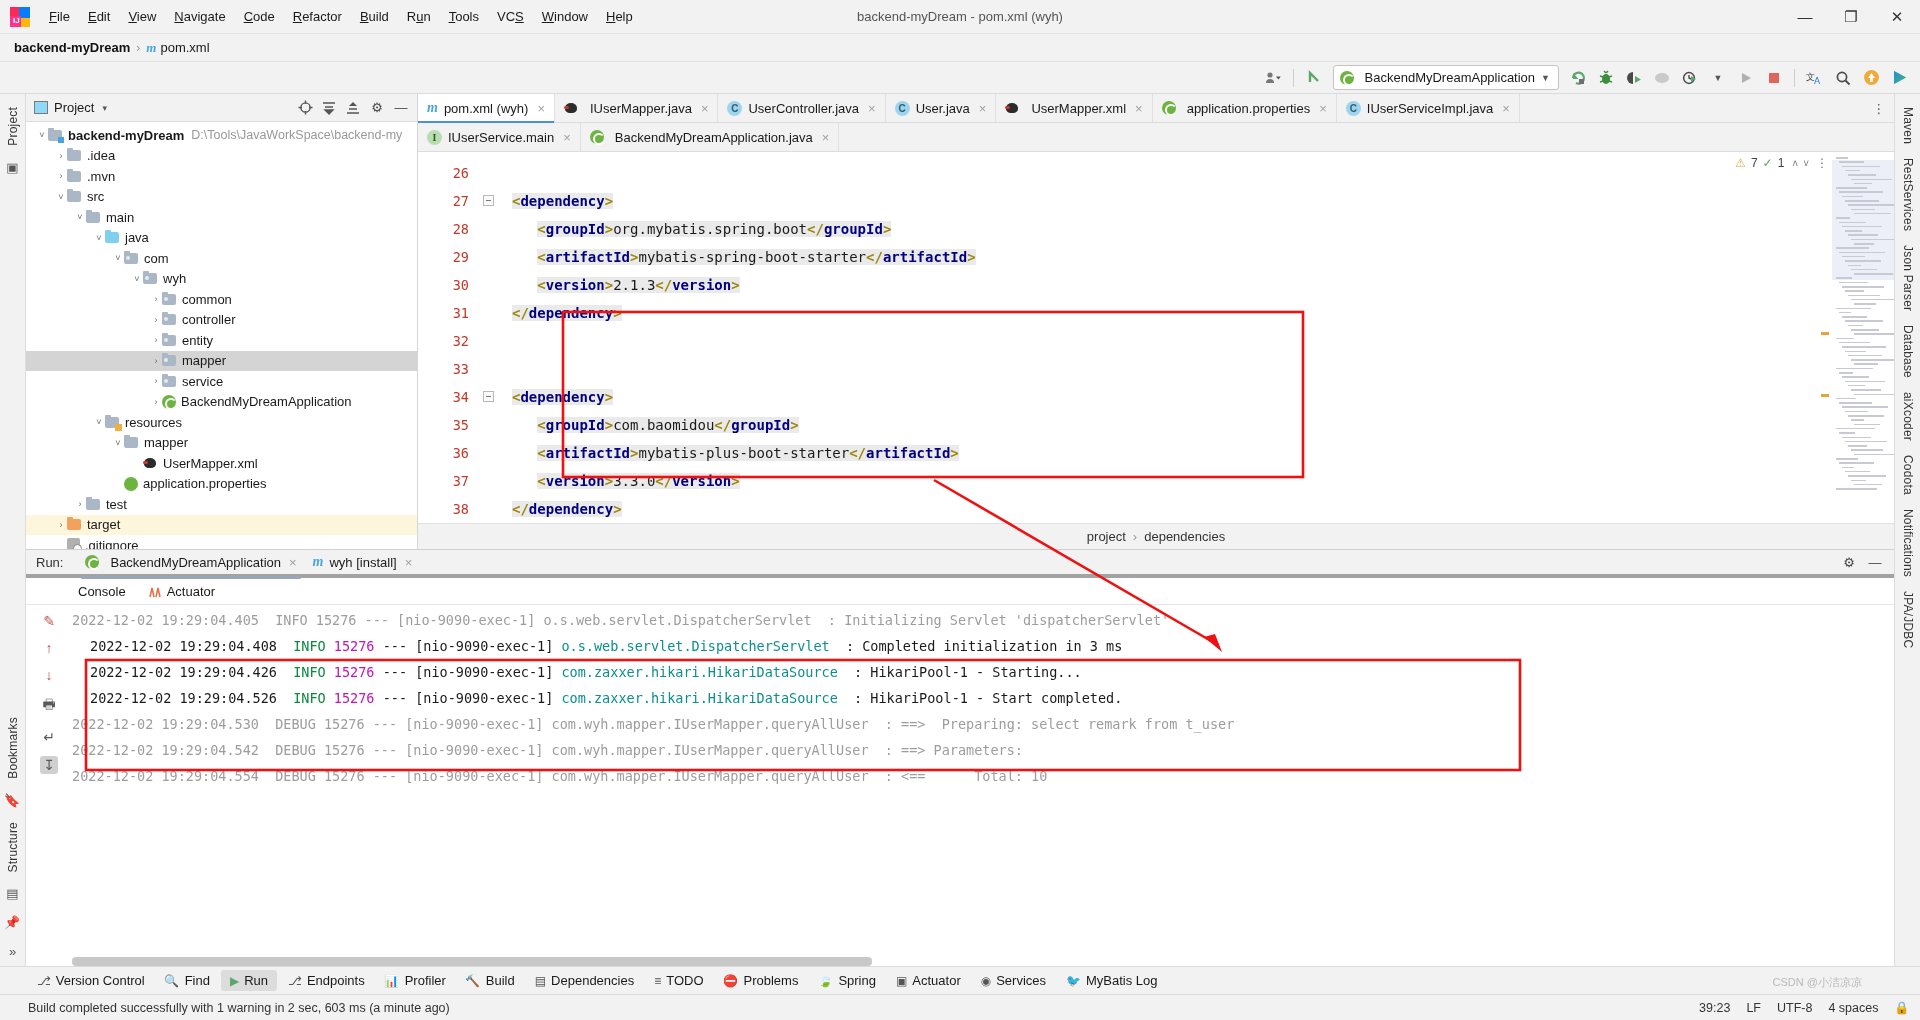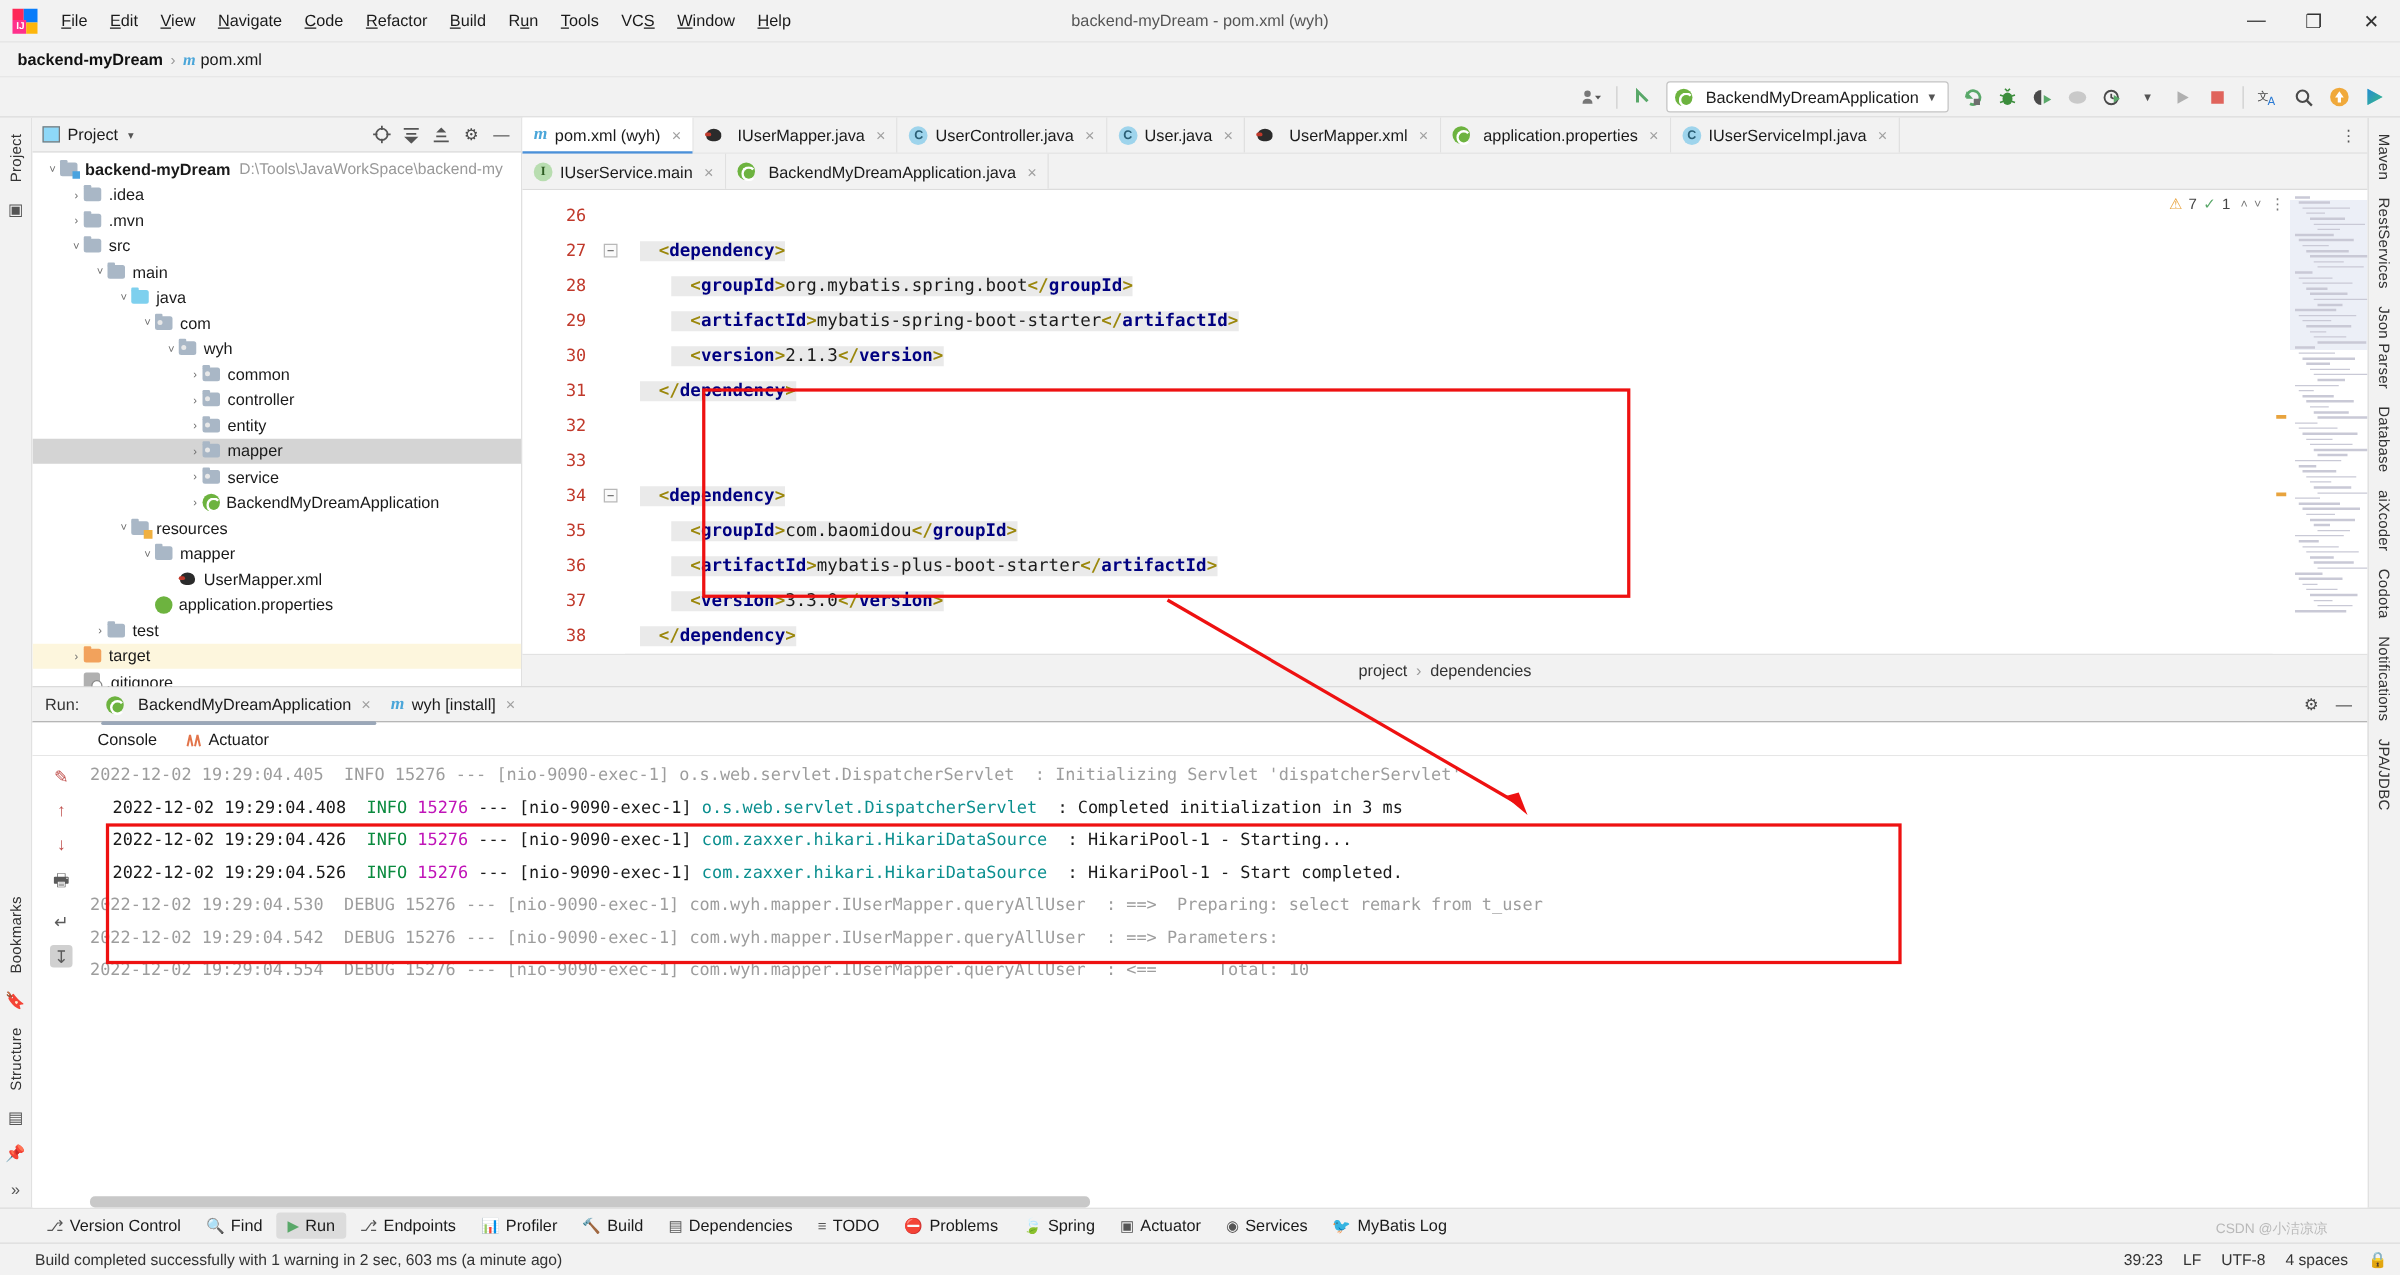--- a/index.html
+++ b/index.html
@@ -134,21 +134,21 @@
   .gutter .gl { height:28px; line-height:28px; }
   .foldcol { width:22px; flex:0 0 22px; background:#fff; padding-top:7px; position:relative;}
   .foldmark{ position:absolute; left:5px; width:11px; height:11px; border:1px solid #b8b8b8; background:#fafafa; }
   .foldmark:after{content:"";position:absolute;left:2px;top:4px;width:5px;height:1px;background:#777;}
   .codecol { flex:1 1 auto; position:relative; font-family:"DejaVu Sans Mono", monospace; font-size:14px; padding-top:7px; overflow:hidden;}
   .cl { height:28px; line-height:28px; white-space:pre; padding-left:12px;}
   .tg { color:#000080; font-weight:bold; }
   .br { color:#9b870c; font-weight:bold; }
   .txt { color:#1a1a1a; }
   .cmt { color:#1672e4; font-style:italic; }
-  .hlbg { background:#eaeaea;padding-left:15px; }
+  .hlbg { background:#eaeaea; }
   .breadcrumbbar {
     height:26px; flex:0 0 26px; background:#f2f2f2; display:flex; align-items:center;
     justify-content:center; font-size:13px; color:#333; border-top:1px solid #e2e2e2; gap:7px;
   }
   .breadcrumbbar .sep{color:#9a9a9a;}
 
   
   .minimap { width:62px; flex:0 0 62px; background:#fff; position:relative; overflow:hidden;}
   .mm-line{position:absolute;height:1.5px;background:#c9c9d6;}
   .mm-scroll{position:absolute;left:0;right:0;background:rgba(120,140,200,0.14);}
@@ -157,21 +157,21 @@
     position:absolute; right:66px; top:4px; display:flex; align-items:center; gap:5px;
     font-size:12px; color:#444; z-index:4;
   }
   .wtri{color:#e8a33d;}
   .wchk{color:#59a869;}
 
   
   .bottom { flex:1 1 auto; display:flex; flex-direction:column; min-height:0; border-top:1px solid #d0d0d0; background:#fff;}
   .run-head {
     height:28px; flex:0 0 28px; display:flex; align-items:center; background:#f2f2f2;
-    padding-left:10px; gap:10px; border-bottom:1px solid #a3a3a3; font-size:13px;justify-content:space-between;
+    padding-left:10px; gap:10px; border-bottom:4px solid #a3a3a3; font-size:13px;justify-content:space-between;
   }
   .run-lbl { color:#333; margin-right:4px;}
   .rtab { display:flex; align-items:center; gap:6px; padding:4px 8px; position:relative; }
   .rtab.active:after{content:"";position:absolute;left:4px;right:4px;bottom:-5px;height:3px;background:#9aa7b8;border-radius:2px;}
   .rtab .x{color:#a0a0a0;margin-left:2px;}
   .run-head-right{margin-left:auto;display:flex;gap:4px;padding-right:8px;}
   .console-tabs {
     height:27px; flex:0 0 27px; display:flex; align-items:center; gap:14px;
     padding-left:48px; background:#fff; border-bottom:1px solid #e6e6e6; font-size:13px;
   }

